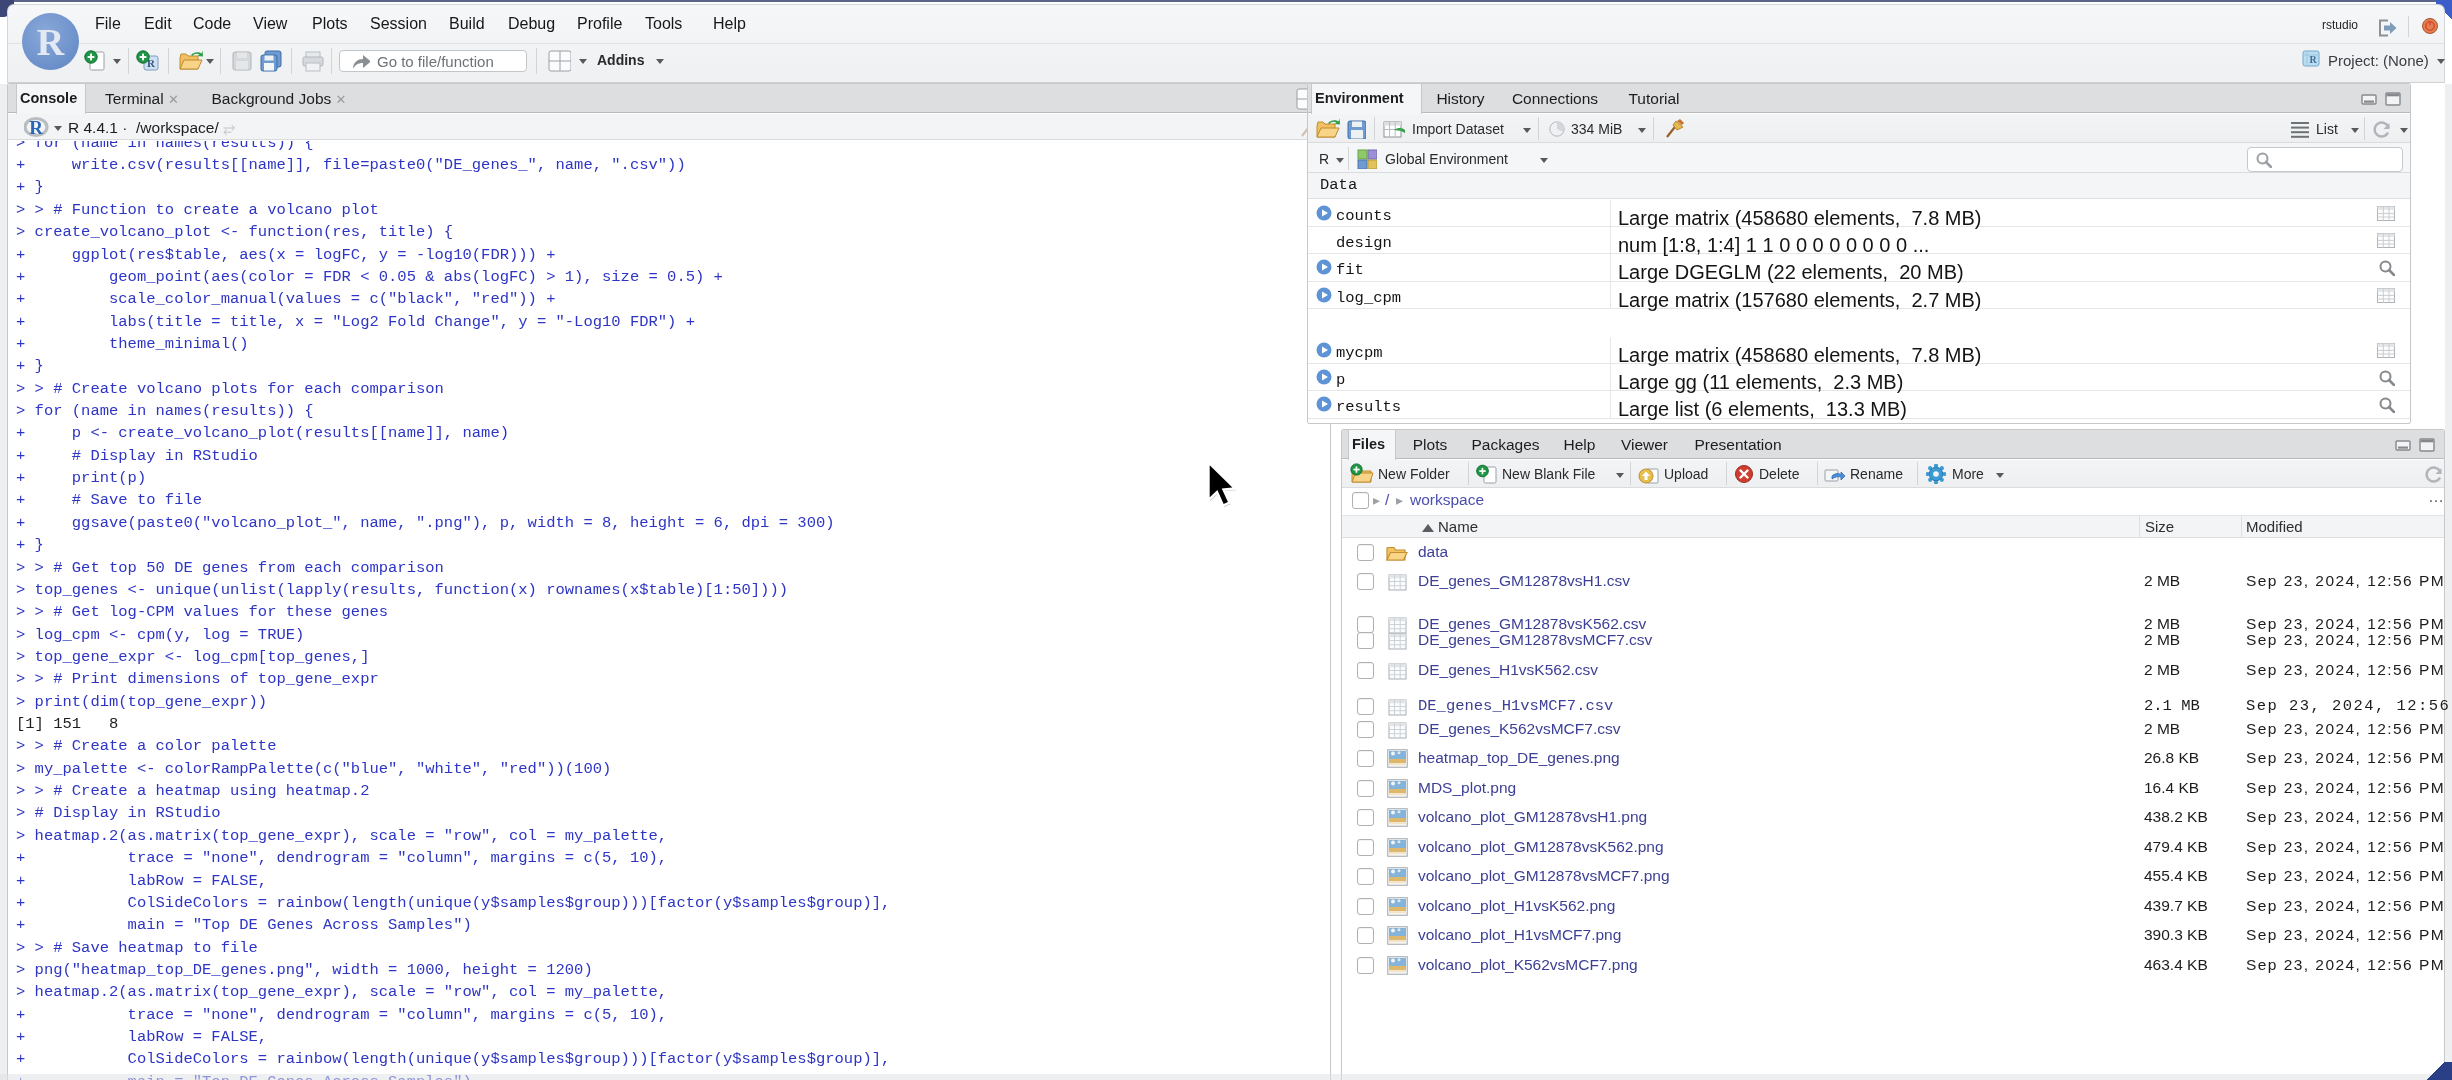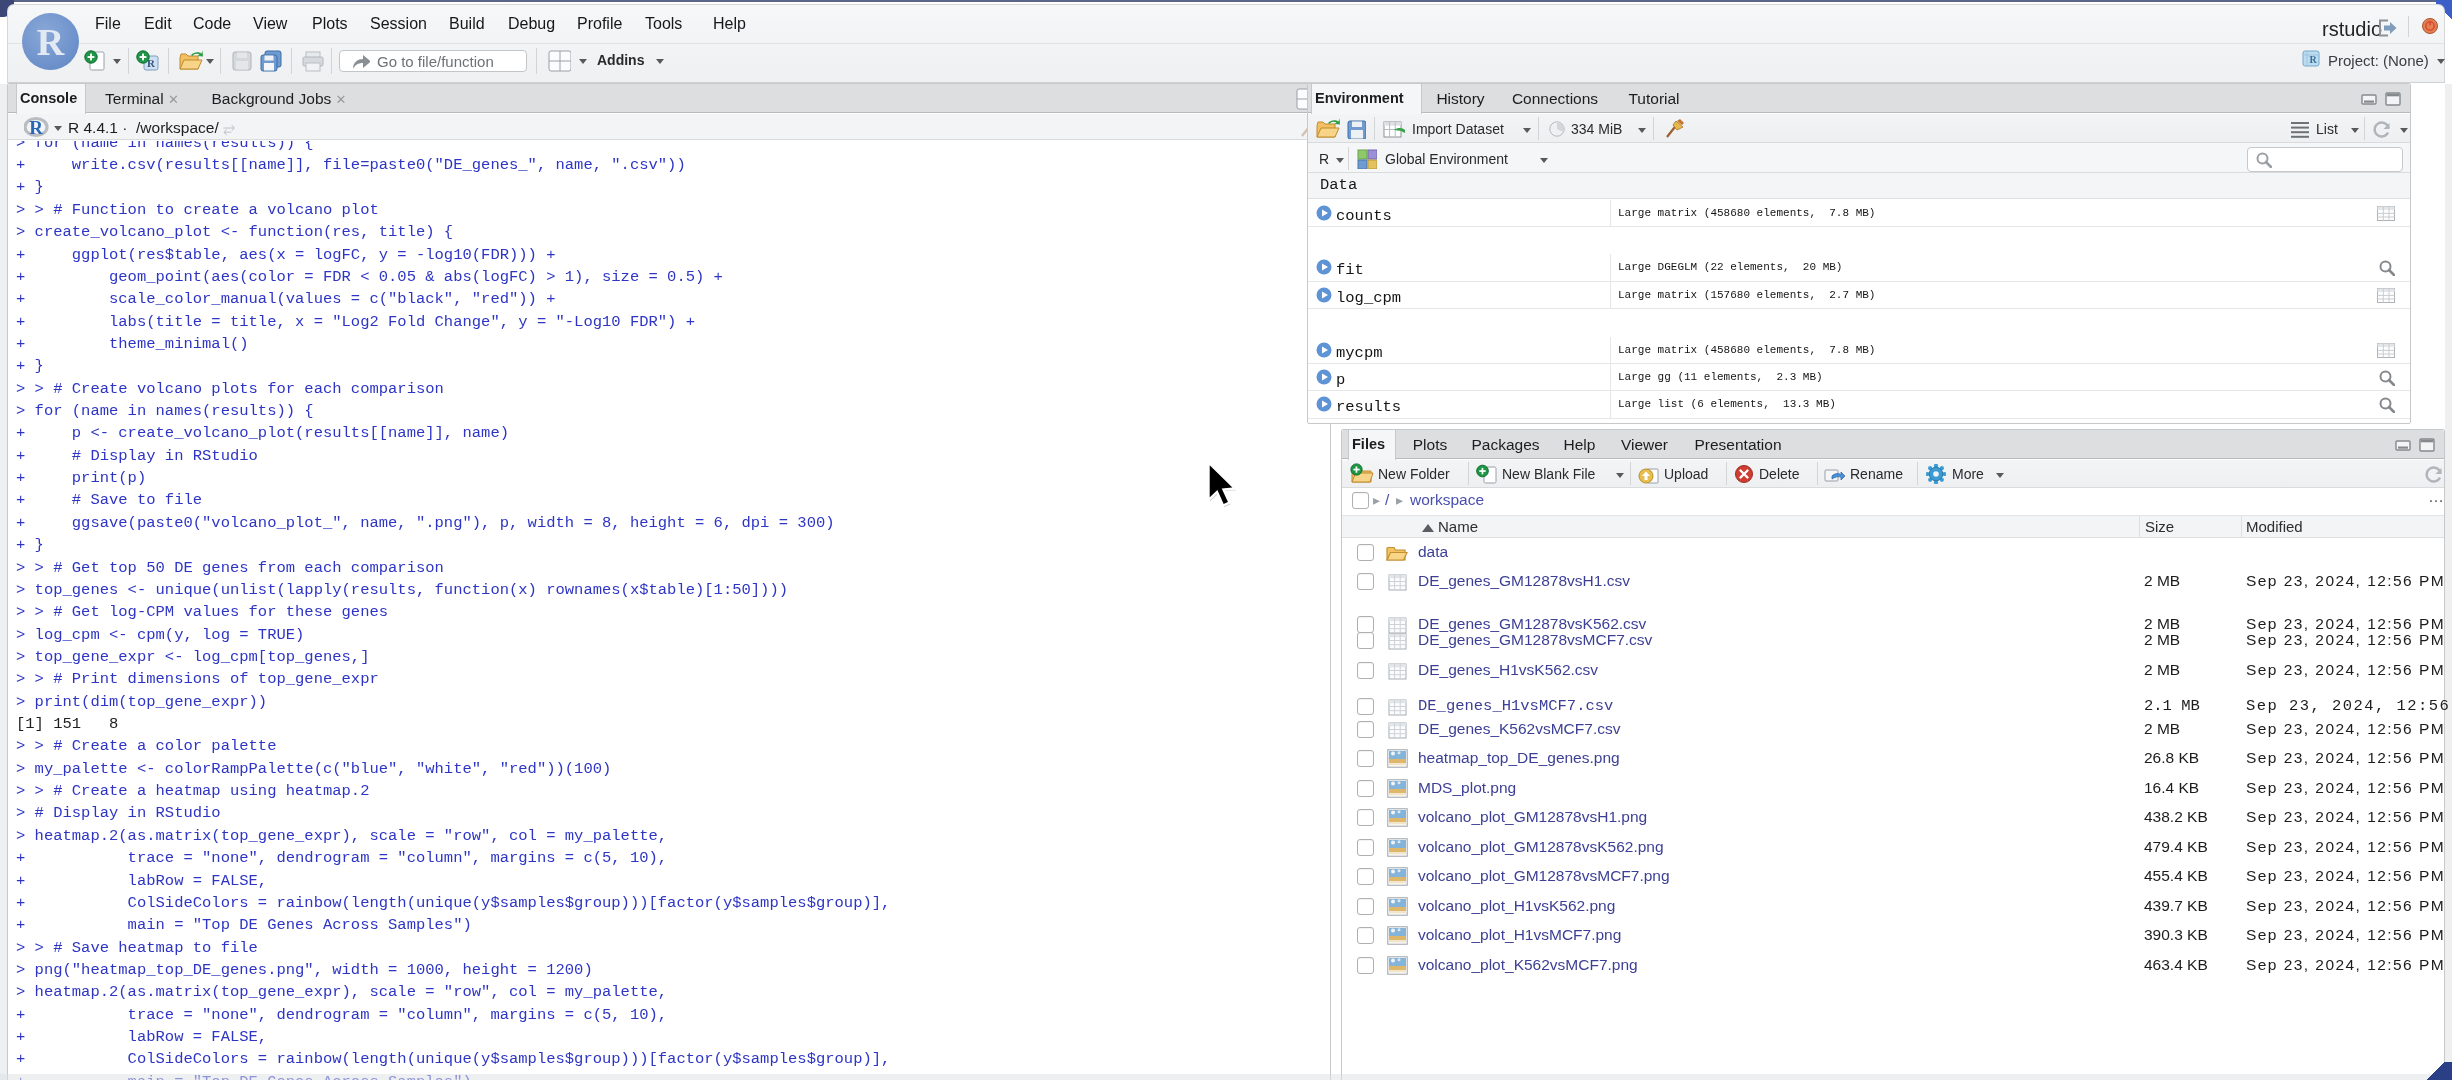--- a/index.html
+++ b/index.html
@@ -17,21 +17,21 @@
 .tabx { color:#9a9a9a; font-weight:400; font-size:13px; }
 .toolrow { position:absolute; left:0; right:0; background:linear-gradient(#f2f4f6,#edeff1); border-bottom:1px solid #d9dbdd; }
 .tbtxt { font-size:14px; color:#2a2a2c; }
 .caret { display:inline-block; width:0; height:0; border-left:4.5px solid transparent; border-right:4.5px solid transparent; border-top:5px solid #58595b; vertical-align:middle; }
 .vsep { position:absolute; width:1px; background:#d2d4d6; }
 .mono { font-family:"Liberation Mono",monospace; }
 #consoletext { font-family:"Liberation Mono",monospace; font-size:15.5px; line-height:22.36px; color:#2e35c5; white-space:pre; }
 #consoletext .k { color:#1e1e1e; }
 .envrow { position:absolute; left:0; right:0; height:28px; border-bottom:1px solid #e4e6e8; }
 .envname { position:absolute; left:28px; top:7px; font-family:"Liberation Mono",monospace; font-size:15.5px; color:#141414; white-space:pre; }
-.envval { position:absolute; left:310px; top:7px; font-family:Liberation Mono, monospace; font-size:11px; color:#141414; white-space:pre; }
+.envval { position:absolute; left:310px; top:7px; font-family:Liberation Sans, sans-serif; font-size:20px; color:#141414; white-space:pre; }
 .envsep { position:absolute; left:302px; top:0; bottom:0; width:1px; background:#e4e6e8; }
 .filerow { position:absolute; left:0; right:0; height:30px; }
 .fname { position:absolute; left:76px; top:5px; font-size:15.5px; color:#3c3f95; }
 .fsize { position:absolute; left:802px; top:5px; font-size:15.5px; color:#1c1c1c; }
 .fdate { position:absolute; left:904px; top:5px; font-size:15.5px; color:#1c1c1c; letter-spacing:1.45px; white-space:nowrap; }
 .checkbox { position:absolute; width:17px; height:17px; background:#fff; border:1px solid #aeb0b2; border-radius:3px; box-shadow:inset 0 1px 1px rgba(0,0,0,0.05); }
 </style></head><body>
 <div id="topstrip"></div>
 <div class="abs" style="left:0;top:0;width:14px;height:17px;background:#3c4677;border-radius:0 0 10px 0;"></div>
 <div class="abs" style="left:2436px;top:0;width:16px;height:22px;background:linear-gradient(225deg,#3b5ec9 50%,rgba(59,94,201,0) 51%);"></div>
@@ -43,21 +43,21 @@
 <div class="menuitem" style="left:144px;">Edit</div>
 <div class="menuitem" style="left:193px;">Code</div>
 <div class="menuitem" style="left:253px;">View</div>
 <div class="menuitem" style="left:312px;">Plots</div>
 <div class="menuitem" style="left:370px;">Session</div>
 <div class="menuitem" style="left:449px;">Build</div>
 <div class="menuitem" style="left:508px;">Debug</div>
 <div class="menuitem" style="left:577px;">Profile</div>
 <div class="menuitem" style="left:645px;">Tools</div>
 <div class="menuitem" style="left:713px;">Help</div>
-<div class="abs" style="left:2322px;top:18px;font-size:20px;color:#222426;">rstudio</div>
+<div class="abs" style="left:2322px;top:18px;font-size:12px;color:#222426;">rstudio</div>
 <svg class="abs" style="left:2376px;top:18px;" width="21" height="20" viewBox="0 0 21 20">
     <path d="M12 2.5 L4 2.5 L4 17.5 L12 17.5" fill="none" stroke="#8d9296" stroke-width="2"></path>
     <path d="M8 7.5 L14 7.5 L14 4 L20.5 10 L14 16 L14 12.5 L8 12.5 Z" fill="#7f9cbb"></path>
   </svg>
 <div class="vsep" style="left:2408px;top:16px;height:21px;"></div>
 <svg class="abs" style="left:2422px;top:18px;" width="16" height="16" viewBox="0 0 16 16">
     <circle cx="8" cy="8" r="7.5" fill="#e2814f" stroke="#a8542e"></circle>
     <circle cx="8" cy="8" r="4.2" fill="none" stroke="#d94a38" stroke-width="1.6"></circle>
     <rect x="7.2" y="2.8" width="1.6" height="4.5" fill="#d94a38"></rect>
   </svg>
@@ -289,20 +289,33 @@
 <div class="envval">Large matrix (458680 elements,  7.8 MB)</div>
 <svg class="abs" style="left:1069px;top:6px;" width="18" height="15" viewBox="0 0 18 15">
         <rect x="0.5" y="0.5" width="17" height="14" fill="#fdfdfd" stroke="#aeb3b7"></rect>
         <rect x="0.5" y="0.5" width="17" height="3.4" fill="#e3e6e9"></rect>
         <line x1="6.3" y1="0.5" x2="6.3" y2="14.5" stroke="#c9cdd1"></line>
         <line x1="12" y1="0.5" x2="12" y2="14.5" stroke="#c9cdd1"></line>
         <line x1="0.5" y1="7.4" x2="17.5" y2="7.4" stroke="#c9cdd1"></line>
         <line x1="0.5" y1="11" x2="17.5" y2="11" stroke="#c9cdd1"></line>
       </svg>
 </div>
+<div class="envrow" style="top:143.0px;height:27.4px;">
+<div class="envname">design</div>
+<div class="envsep"></div>
+<div class="envval">num [1:8, 1:4] 1 1 0 0 0 0 0 0 0 0 ...</div>
+<svg class="abs" style="left:1069px;top:6px;" width="18" height="15" viewBox="0 0 18 15">
+        <rect x="0.5" y="0.5" width="17" height="14" fill="#fdfdfd" stroke="#aeb3b7"></rect>
+        <rect x="0.5" y="0.5" width="17" height="3.4" fill="#e3e6e9"></rect>
+        <line x1="6.3" y1="0.5" x2="6.3" y2="14.5" stroke="#c9cdd1"></line>
+        <line x1="12" y1="0.5" x2="12" y2="14.5" stroke="#c9cdd1"></line>
+        <line x1="0.5" y1="7.4" x2="17.5" y2="7.4" stroke="#c9cdd1"></line>
+        <line x1="0.5" y1="11" x2="17.5" y2="11" stroke="#c9cdd1"></line>
+      </svg>
+</div>
 <div class="envrow" style="top:170.4px;height:27.4px;">
 <svg class="abs" style="left:8px;top:5px;" width="16" height="16" viewBox="0 0 16 16">
         <circle cx="8" cy="8" r="7.5" fill="#5e93d6"></circle>
         <path d="M6 4.5 L12 8 L6 11.5 Z" fill="#fff"></path>
       </svg>
 <div class="envname">fit</div>
 <div class="envsep"></div>
 <div class="envval">Large DGEGLM (22 elements,  20 MB)</div>
 <svg class="abs" style="left:1070px;top:5px;" width="17" height="17" viewBox="0 0 17 17">
         <circle cx="7.5" cy="7.5" r="5" fill="none" stroke="#85898d" stroke-width="2"></circle>

